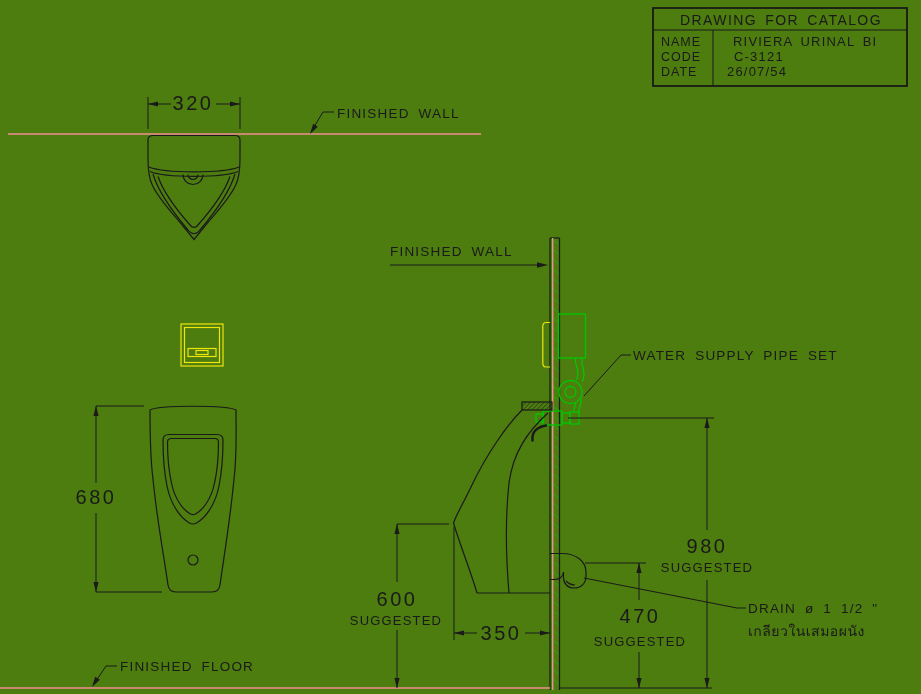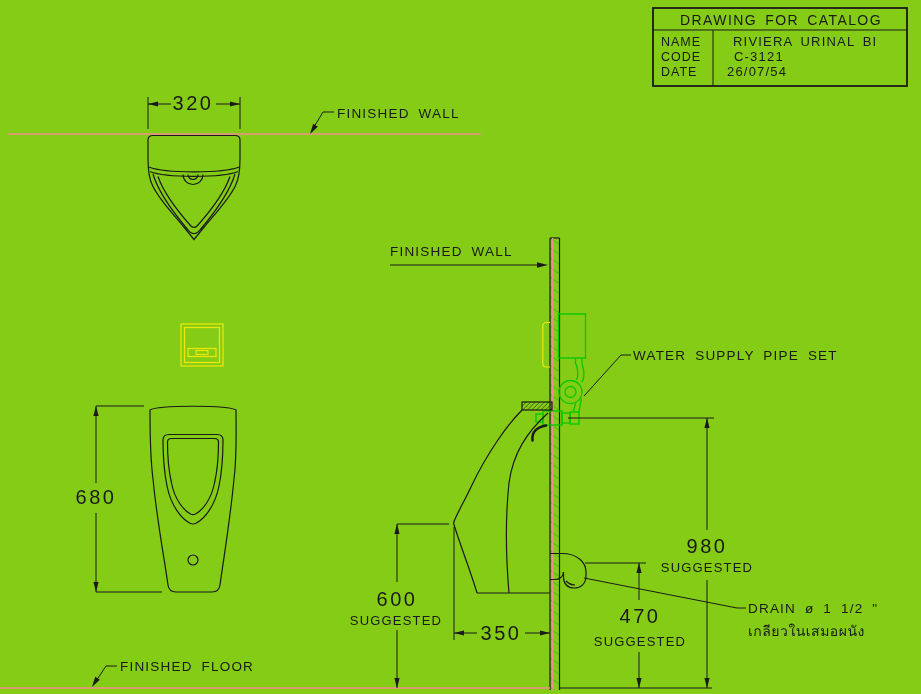--- a/index.html
+++ b/index.html
@@ -1,16 +1,16 @@
 <!DOCTYPE html>
 <html><head>
 <meta charset="utf-8">
 <style>
   html,body{margin:0;padding:0;background:#ffffff;}
-  .page{position:relative;width:921px;height:694px;background:#84cc16;overflow:hidden;}
+  .page{position:relative;width:921px;height:694px;background:#4d7c0f;overflow:hidden;}
   svg{display:block;}
   text{font-family:"Liberation Sans","DejaVu Sans",sans-serif;fill:#1a1a1a;}
   .dimnum{font-size:20px;letter-spacing:2.5px;}
   .suggested{font-size:13px;letter-spacing:1.2px;}
   .lbl{font-size:13.5px;letter-spacing:1.2px;word-spacing:4px;}
   .thai{font-size:14px;letter-spacing:0.5px;}
   .tb-title{font-size:14px;letter-spacing:1.4px;word-spacing:3px;}
   .tb-label{font-size:12.5px;letter-spacing:1px;}
   .tb-value{font-size:13px;letter-spacing:1.2px;word-spacing:3px;}
   .blk{stroke:#1a1a1a;fill:none;stroke-width:1.2;}

